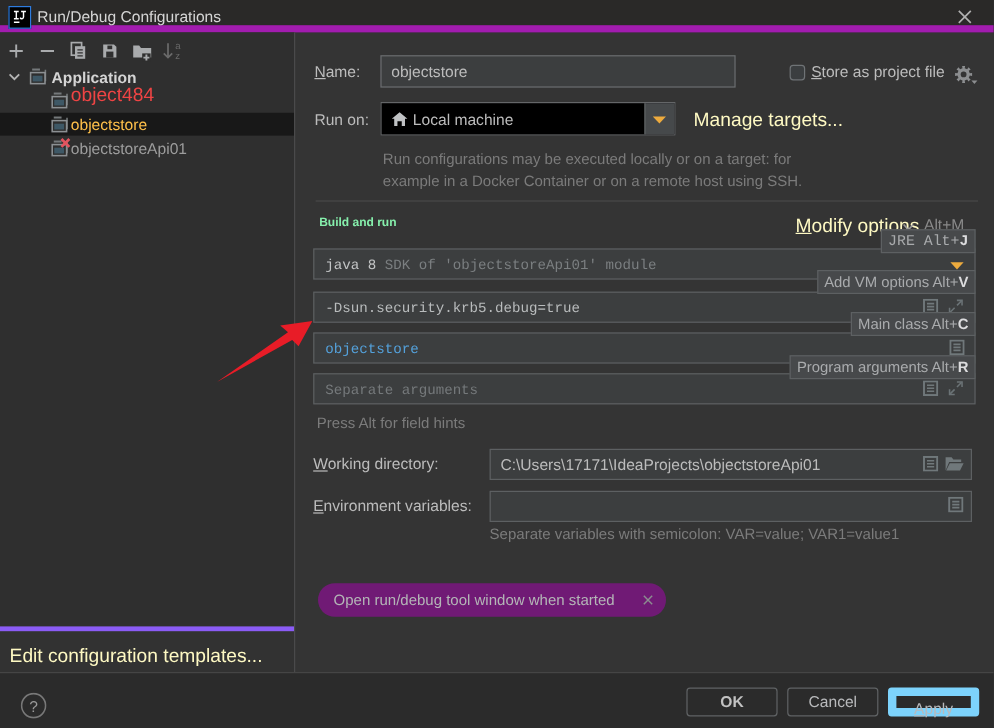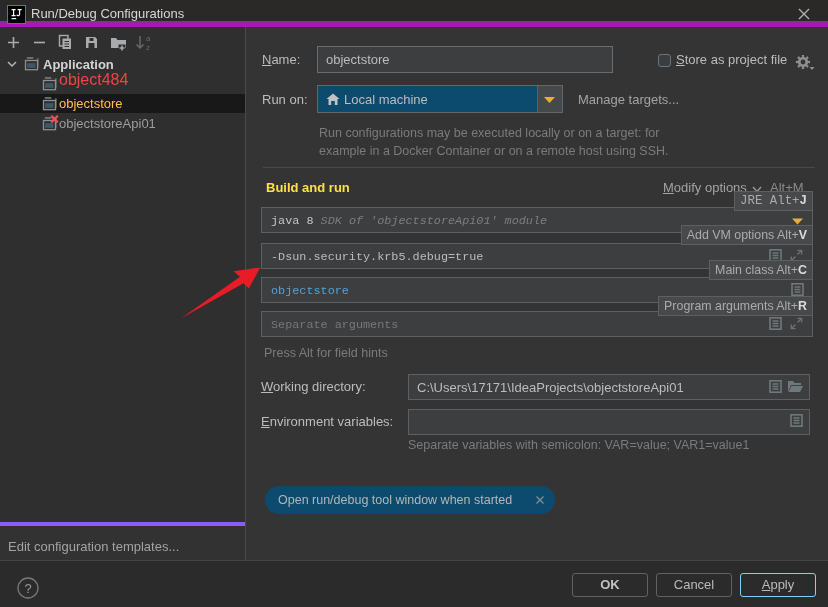--- a/index.html
+++ b/index.html
@@ -1,21 +1,21 @@
 <!DOCTYPE html>
 <html><head>
 <meta charset="utf-8">
 <style>
 * { margin:0; padding:0; box-sizing:border-box; }
 html,body { width:828px; height:607px; }
 body { background:#343434; font-family:"Liberation Sans",sans-serif; position:relative; overflow:hidden; }
 .abs { position:absolute; }
 .lbl { font-size:13px; color:#bcbcbc; }
 .mono { font-family:"Liberation Mono",monospace; font-size:11.8px; }
-.link { color:#a3a3a3; font-size:13px; }
+.link { color:#fef9c3; font-size:16px; }
 .hint { color:#7b7b7b; font-size:12.5px; }
 .u { text-decoration:underline; }
 .field { background:#3c3e3f; border:1px solid #5d6062; }
 .tip { background:#47494b; border:1px solid #5d6062; color:#a9abad; font-size:12.4px;
        white-space:nowrap; padding:0 5px; line-height:18px; height:20px; }
 .tip b { color:#dcdcde; font-weight:bold; }
 </style>
 </head>
 <body>
 
@@ -102,44 +102,44 @@
 </div>
 <div class="abs" style="left:658px;top:54px;width:13px;height:13px;background:#3b3e40;border:1.5px solid #6f7376;border-radius:3px;"></div>
 <div class="abs lbl" style="left:676px;top:52px;"><span class="u">S</span>tore as project file</div>
 <svg class="abs" style="left:795px;top:54px;" width="20" height="17" viewBox="0 0 20 17">
   <path d="M6.73 0.91 L9.27 0.91 L8.91 2.88 L10.97 3.73 L12.12 2.09 L13.91 3.88 L12.27 5.03 L13.12 7.09 L15.09 6.73 L15.09 9.27 L13.12 8.91 L12.27 10.97 L13.91 12.12 L12.12 13.91 L10.97 12.27 L8.91 13.12 L9.27 15.09 L6.73 15.09 L7.09 13.12 L5.03 12.27 L3.88 13.91 L2.09 12.12 L3.73 10.97 L2.88 8.91 L0.91 9.27 L0.91 6.73 L2.88 7.09 L3.73 5.03 L2.09 3.88 L3.88 2.09 L5.03 3.73 L7.09 2.88 Z" fill="#8c8e90"></path>
   <circle cx="8" cy="8" r="2.4" fill="#343434"></circle>
   <path d="M14.5 13 h5 l-2.5 3 Z" fill="#8c8e90"></path>
 </svg>
 
 <div class="abs lbl" style="left:262px;top:92px;">Run on:</div>
-<div class="abs field" style="left:317px;top:85px;width:246px;height:28px;border-color:#646668;background:#0c4a6e;">
+<div class="abs field" style="left:317px;top:85px;width:246px;height:28px;border-color:#646668;background:#000000;">
   <svg class="abs" style="left:8px;top:7px;" width="14" height="13" viewBox="0 0 14 13">
     <path d="M7 0.5 L13.5 6 H11.5 V12 H8.8 V8 H5.2 V12 H2.5 V6 H0.5 Z" fill="#c0c2c4"></path>
   </svg>
   <div class="abs lbl" style="left:26px;top:6px;">Local machine</div>
   <div class="abs" style="right:0;top:0;width:25px;height:26px;background:#46494b;border-left:1px solid #5d6062;"></div>
   <svg class="abs" style="right:6px;top:10px;" width="13" height="8" viewBox="0 0 13 8">
     <path d="M1 1 L6.5 7 L12 1 Z" fill="#edab3e"></path>
   </svg>
 </div>
 <div class="abs link" style="left:578px;top:92px;">Manage targets...</div>
 <div class="abs hint" style="left:319px;top:125px;line-height:17.5px;">Run configurations may be executed locally or on a target: for<br>example in a Docker Container or on a remote host using SSH.</div>
 
 <div class="abs" style="left:263px;top:167px;width:552px;height:1px;background:#4a4a4a;"></div>
 
-<div class="abs" style="left:266px;top:180px;font-size:13px;font-weight:bold;color:#fde047;">Build and run</div>
+<div class="abs" style="left:266px;top:180px;font-size:10px;font-weight:bold;color:#86efac;">Build and run</div>
 <div class="abs link" style="left:663px;top:180px;text-align:center;"><span class="u">M</span>odify options</div>
 <svg class="abs" style="left:752px;top:186px;" width="10" height="7" viewBox="0 0 10 7">
   <path d="M1 1 L5 5.5 L9 1" stroke="#9b9b9b" stroke-width="1.3" fill="none"></path>
 </svg>
 <div class="abs" style="left:770px;top:180px;font-size:13px;color:#8a8a8a;">Alt+M</div>
 
 <div class="abs field mono" style="left:261px;top:207px;width:552px;height:26px;">
-  <div class="abs" style="left:9px;top:6px;"><span style="color:#c3c5c6;">java 8 </span><span style="color:#7b7f81;font-style:italic;">SDK of 'objectstoreApi01' module</span></div>
+  <div class="abs" style="left:9px;top:6px;"><span style="color:#c3c5c6;">java 8 </span><span style="color:#7b7f81;">SDK of 'objectstoreApi01' module</span></div>
   <svg class="abs" style="right:8px;top:10px;" width="13" height="7" viewBox="0 0 13 7">
     <path d="M1 0.5 L6.5 6.5 L12 0.5 Z" fill="#edab3e"></path>
   </svg>
 </div>
 
 <div class="abs field mono" style="left:261px;top:243px;width:552px;height:26px;">
   <div class="abs" style="left:9px;top:6px;color:#b9bcbd;text-align:center;">-Dsun.security.krb5.debug=true</div>
 </div>
 
 <div class="abs field mono" style="left:261px;top:277px;width:552px;height:26px;">
@@ -200,35 +200,35 @@
 </svg>
 
 <div class="abs lbl" style="left:261px;top:414px;"><span class="u">E</span>nvironment variables:</div>
 <div class="abs field" style="left:408px;top:409px;width:402px;height:26px;"></div>
 <svg class="abs" style="left:790px;top:414px;" width="13" height="13" viewBox="0 0 13 13">
   <rect x="1" y="0.8" width="11" height="11.4" fill="none" stroke="#70787b" stroke-width="1.6"></rect>
   <path d="M3.5 4 h6 M3.5 6.5 h6 M3.5 9 h6" stroke="#70787b" stroke-width="1.3"></path>
 </svg>
 <div class="abs hint" style="left:408px;top:438px;">Separate variables with semicolon: VAR=value; VAR1=value1</div>
 
-<div class="abs" style="left:265px;top:486px;width:290px;height:28px;background:#0c4a6e;border-radius:14px;">
+<div class="abs" style="left:265px;top:486px;width:290px;height:28px;background:#701a75;border-radius:14px;">
   <div class="abs" style="left:13px;top:7px;font-size:12.5px;color:#b4b6b7;">Open run/debug tool window when started</div>
   <svg class="abs" style="right:10px;top:9px;" width="10" height="10" viewBox="0 0 10 10">
     <path d="M1.5 1.5 L8.5 8.5 M8.5 1.5 L1.5 8.5" stroke="#8c8e90" stroke-width="1.2"></path>
   </svg>
 </div>
 
 <svg class="abs" style="left:170px;top:255px;" width="105" height="75" viewBox="0 0 105 75">
   <path d="M90.3 12.4 L63.5 16.2 L70 21.8 L10.8 63.4 L73.5 28.3 L78.8 33.5 Z" fill="#e81c27"></path>
 </svg>
 
 <div class="abs" style="left:0;top:560px;width:828px;height:47px;background:#2b2b2b;border-top:1px solid #454545;">
   <svg class="abs" style="left:17px;top:16px;" width="22" height="22" viewBox="0 0 22 22">
     <circle cx="11" cy="11" r="10" fill="none" stroke="#787878" stroke-width="1.3"></circle>
     <text x="11" y="16" text-anchor="middle" fill="#9a9a9a" font-size="13" font-family="Liberation Sans">?</text>
   </svg>
   <div class="abs" style="left:572px;top:12px;width:76px;height:24px;border:1px solid #606365;border-radius:3px;
        text-align:center;line-height:22px;font-size:13px;font-weight:bold;color:#c2c2c2;">OK</div>
   <div class="abs" style="left:656px;top:12px;width:76px;height:24px;border:1px solid #606365;border-radius:3px;
        text-align:center;line-height:22px;font-size:13px;color:#b9babc;">Cancel</div>
-  <div class="abs" style="left:740px;top:12px;width:76px;height:24px;border:1px solid #7dd3fc;border-radius:3px;
+  <div class="abs" style="left:740px;top:12px;width:76px;height:24px;border:7px solid #7dd3fc;border-radius:3px;
        text-align:center;line-height:22px;font-size:13px;color:#b9babc;"><span class="u">A</span>pply</div>
 </div>
 
 </body></html>

